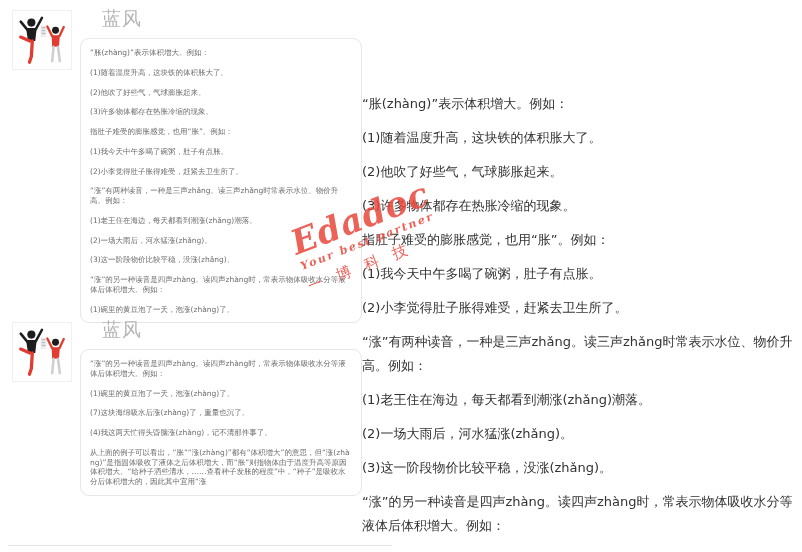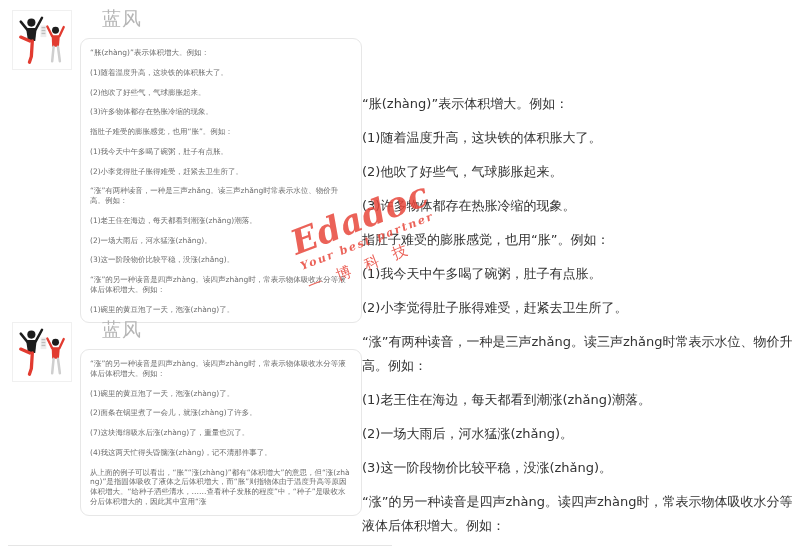--- a/index.html
+++ b/index.html
@@ -123,21 +123,20 @@
       <path d="M40.5 26 L35.5 16" stroke="#e23b30" stroke-width="2.4" stroke-linecap="round" fill="none"></path>
       <path d="M48 26 L52.5 16.5" stroke="#e23b30" stroke-width="2.4" stroke-linecap="round" fill="none"></path>
       <path d="M42 37 L40.5 52" stroke="#cfcfcf" stroke-width="2.6" stroke-linecap="round" fill="none"></path>
       <path d="M46.5 37 L48.5 52" stroke="#cfcfcf" stroke-width="2.6" stroke-linecap="round" fill="none"></path>
     </svg>
   </div>
   <div class="sender sender-2">蓝风</div>
   <div class="bubble bubble-2">
       <p>“涨”的另一种读音是四声zhàng。读四声zhàng时，常表示物体吸收水分等液体后体积增大。例如：</p>
       <p>(1)碗里的黄豆泡了一天，泡涨(zhàng)了。</p>
-      <p>(2)面条在锅里煮了一会儿，就涨(zhàng)了许多。</p>
       <p>(7)这块海绵吸水后涨(zhàng)了，重量也沉了。</p>
       <p>(4)我这两天忙得头昏脑涨(zhàng)，记不清那件事了。</p>
       <p>从上面的例子可以看出，“胀”“涨(zhàng)”都有“体积增大”的意思，但“涨(zhàng)”是指固体吸收了液体之后体积增大，而“胀”则指物体由于温度升高等原因体积增大。“给种子洒些清水，……查看种子发胀的程度”中，“种子”是吸收水分后体积增大的，因此其中宜用“涨</p>
     </div>
 
   <div class="bottom-divider"></div>
 </div>
 
 <div class="doc-pane">
     <p>“胀(zhàng)”表示体积增大。例如：</p>

